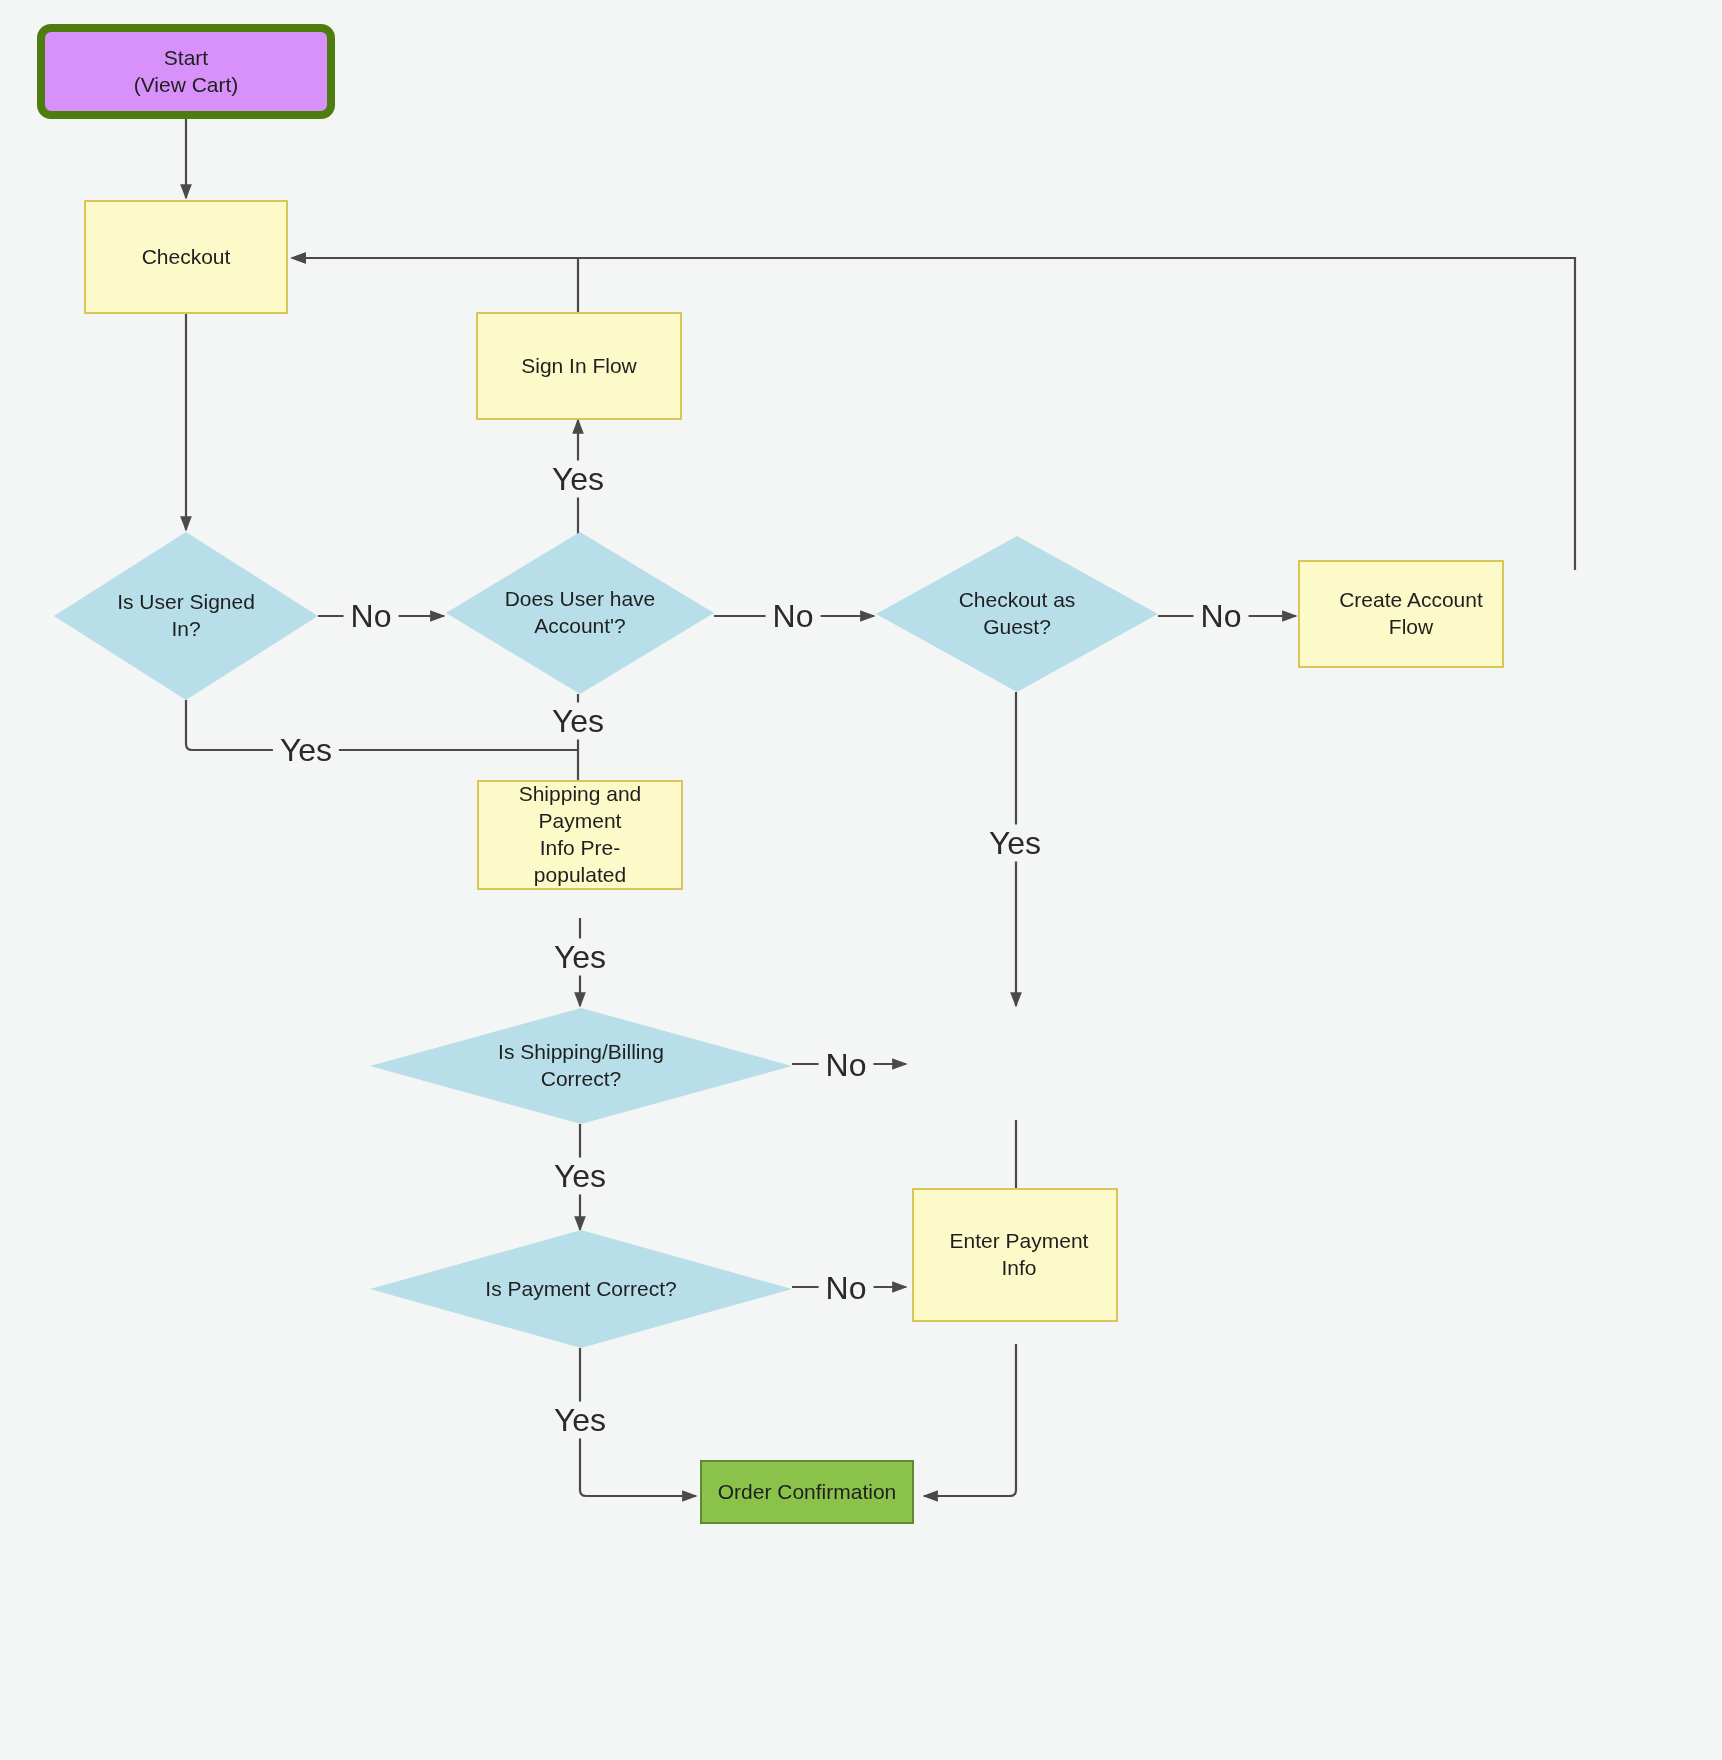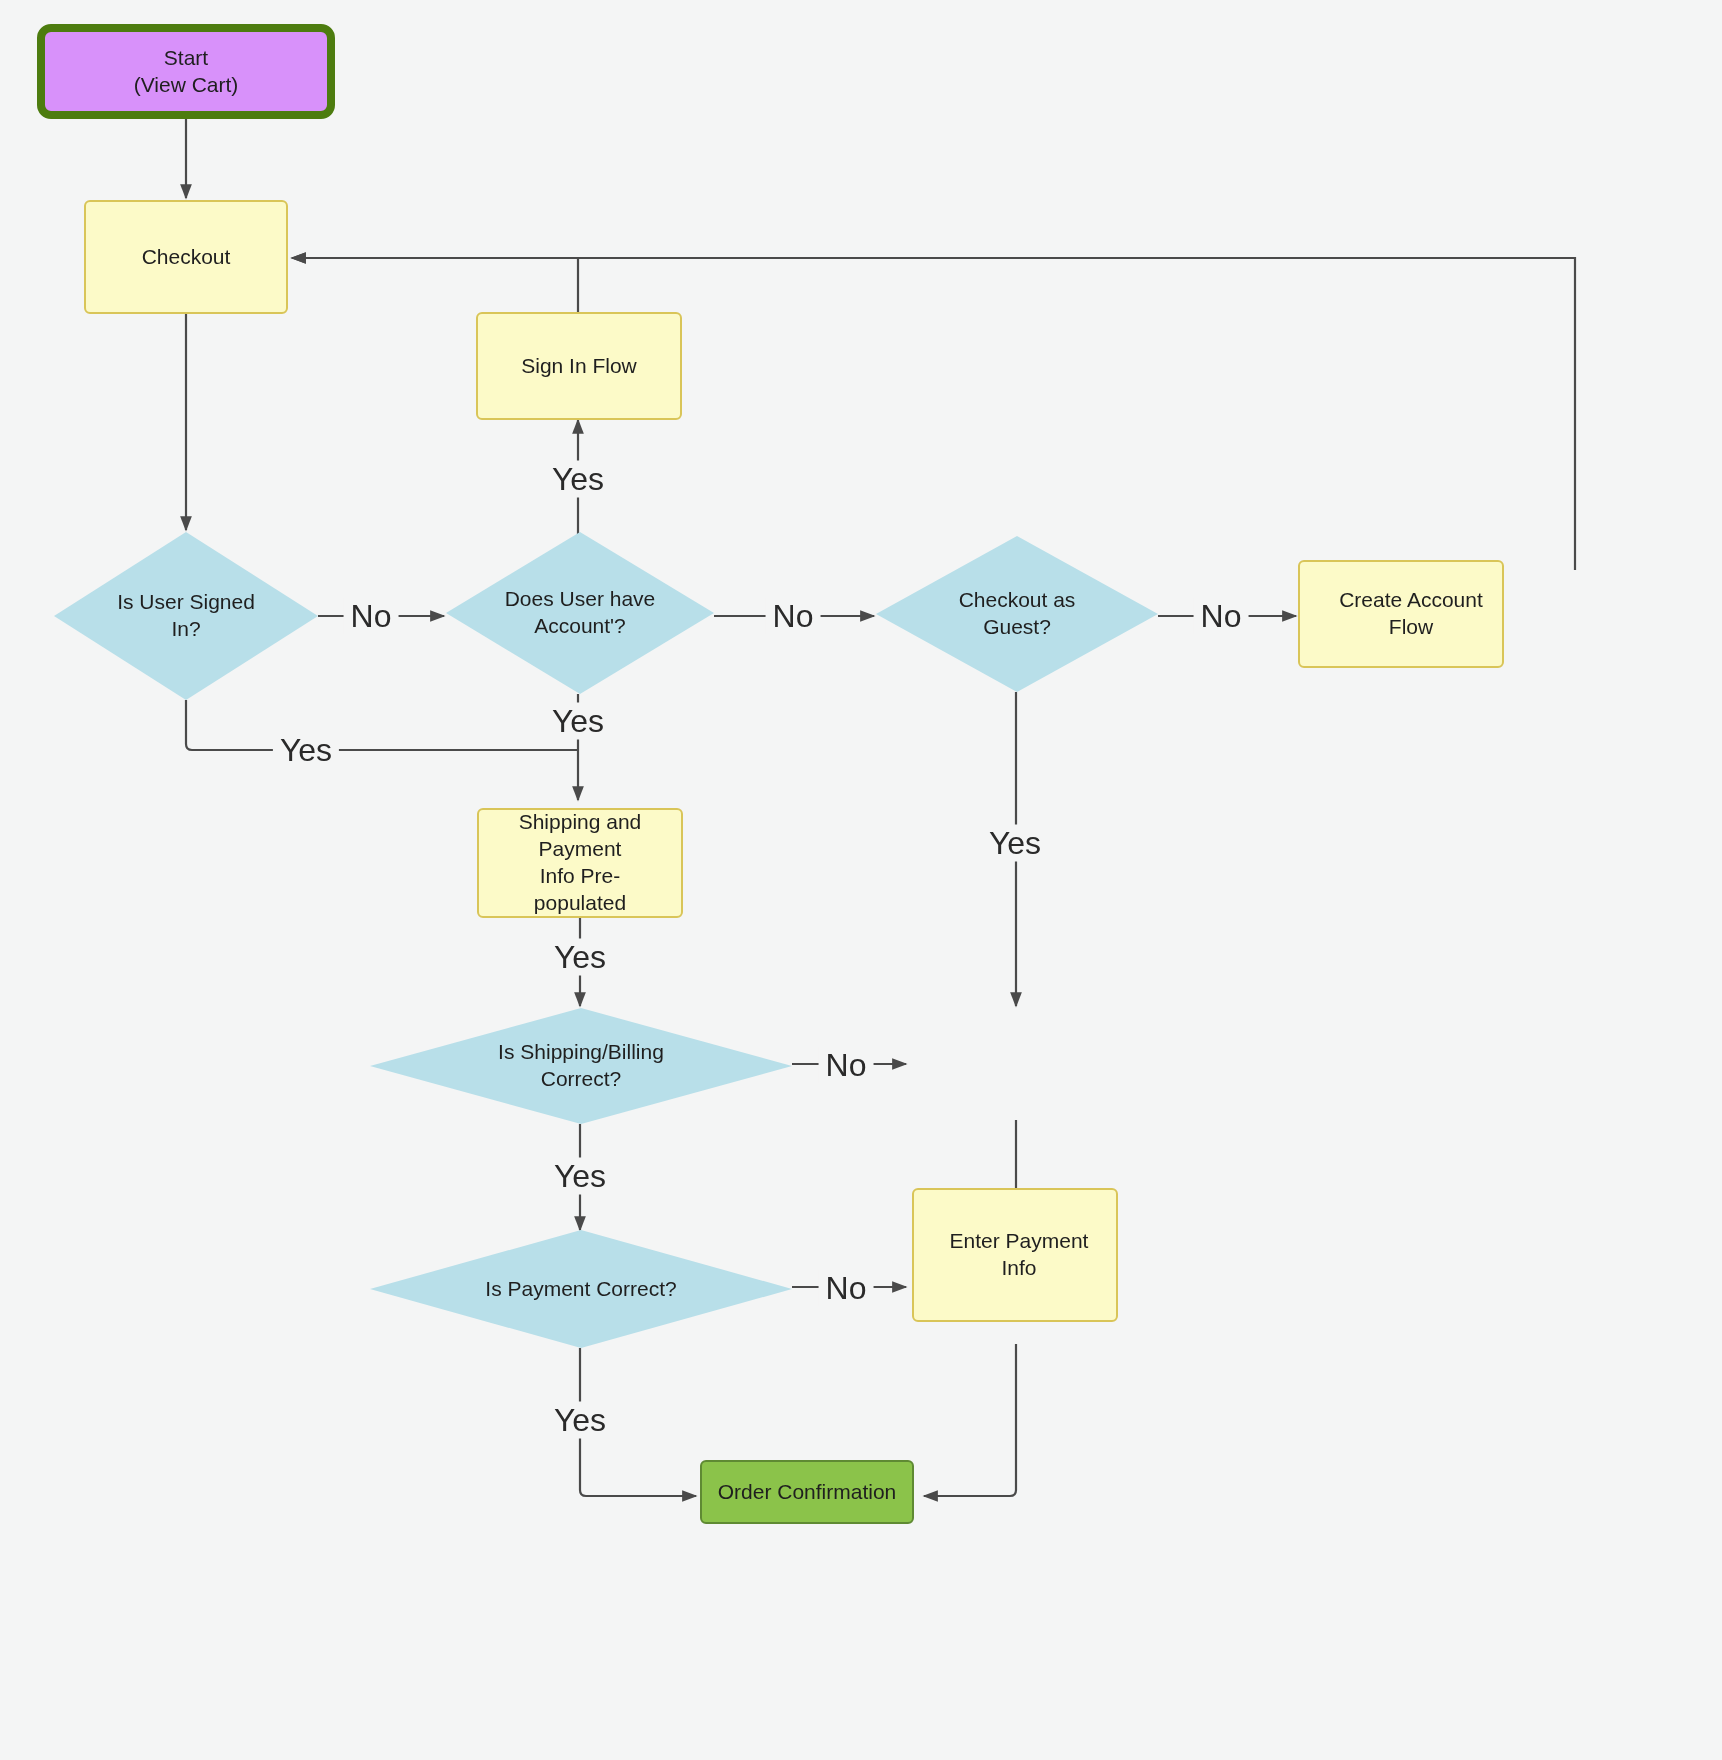--- a/index.html
+++ b/index.html
@@ -25,21 +25,20 @@
     position: absolute;
     box-sizing: border-box;
     display: flex;
     align-items: center;
     justify-content: center;
     text-align: center;
     color: #1f1f1f;
     font-size: 21px;
     line-height: 1.28;
     z-index: 3;
-    border-radius: 6px;
   }
   .node span { display: block; padding: 0 10px; }
 
   .n-start {
     background: #d891fa;
     border: 8px solid #4d7c0f;
     border-radius: 14px;
   }
   .n-process {
     background: #fcfac8;
@@ -149,21 +148,21 @@
   </div>
 
   <div class="node n-process" style="left:476px; top:312px; width:206px; height:108px;">
     <span>Sign In Flow</span>
   </div>
 
   <div class="node n-process" style="left:1298px; top:560px; width:206px; height:108px;padding-left:20px;">
     <span>Create Account Flow</span>
   </div>
 
-  <div class="node n-process" style="left:477px; top:808px; width:206px; height:110px;">
+  <div class="node n-process" style="left:477px; top:780px; width:206px; height:110px;">
     <span>
       <span>Shipping and Payment</span>
       <span>Info Pre-populated</span>
     </span>
   </div>
 
 
   <div class="node n-process" style="left:912px; top:1188px; width:206px; height:134px;padding-left:8px;">
     <span>Enter Payment Info</span>
   </div>

